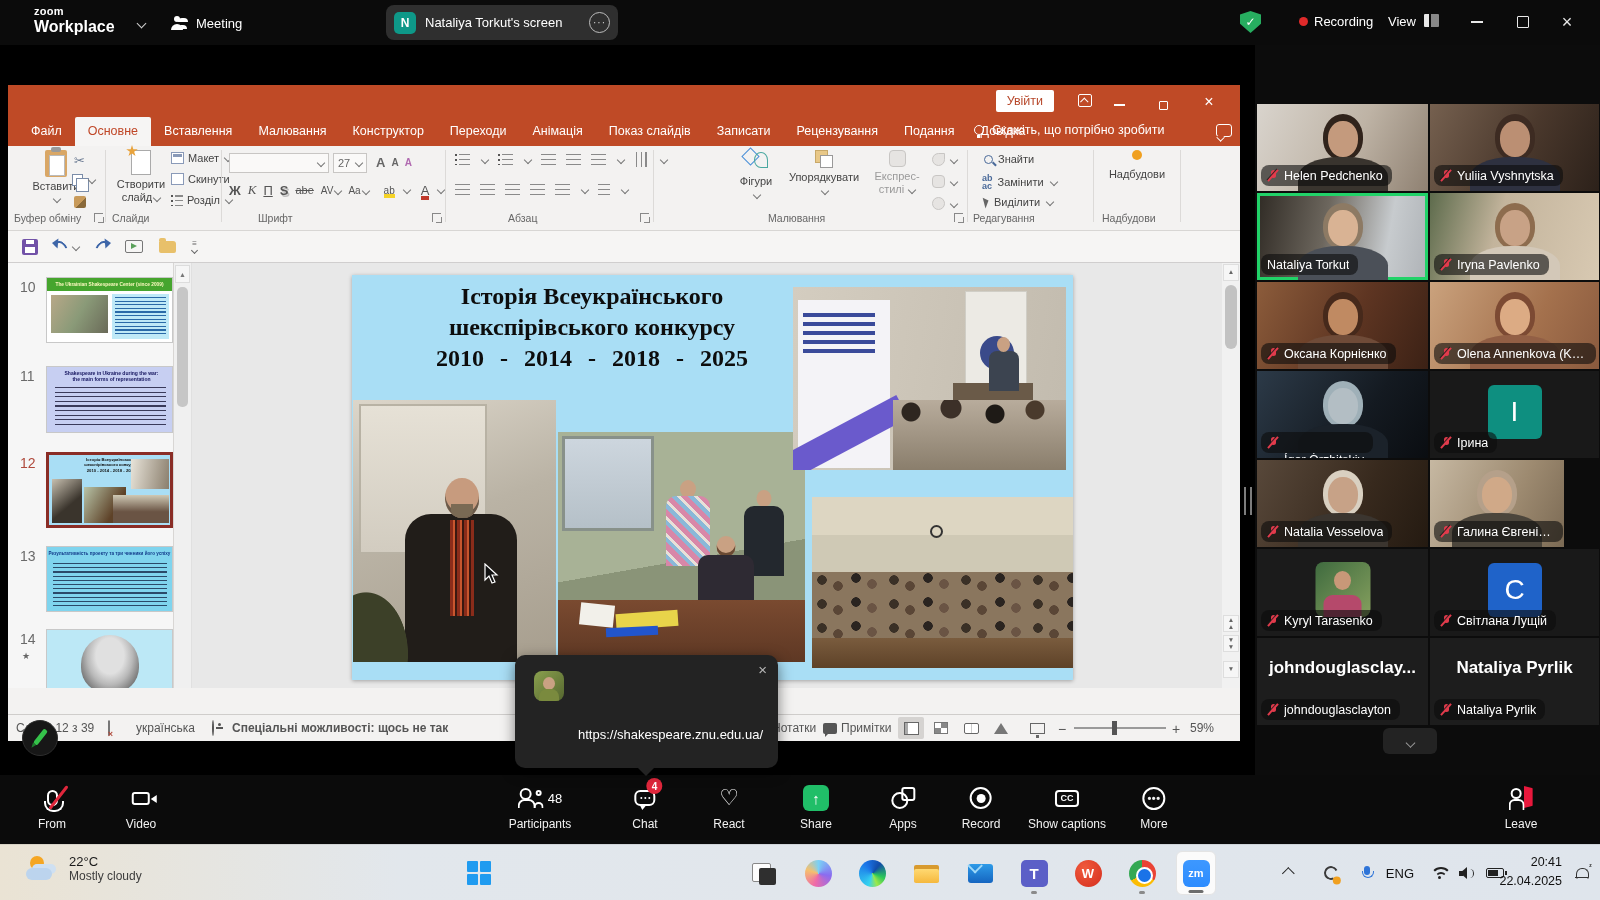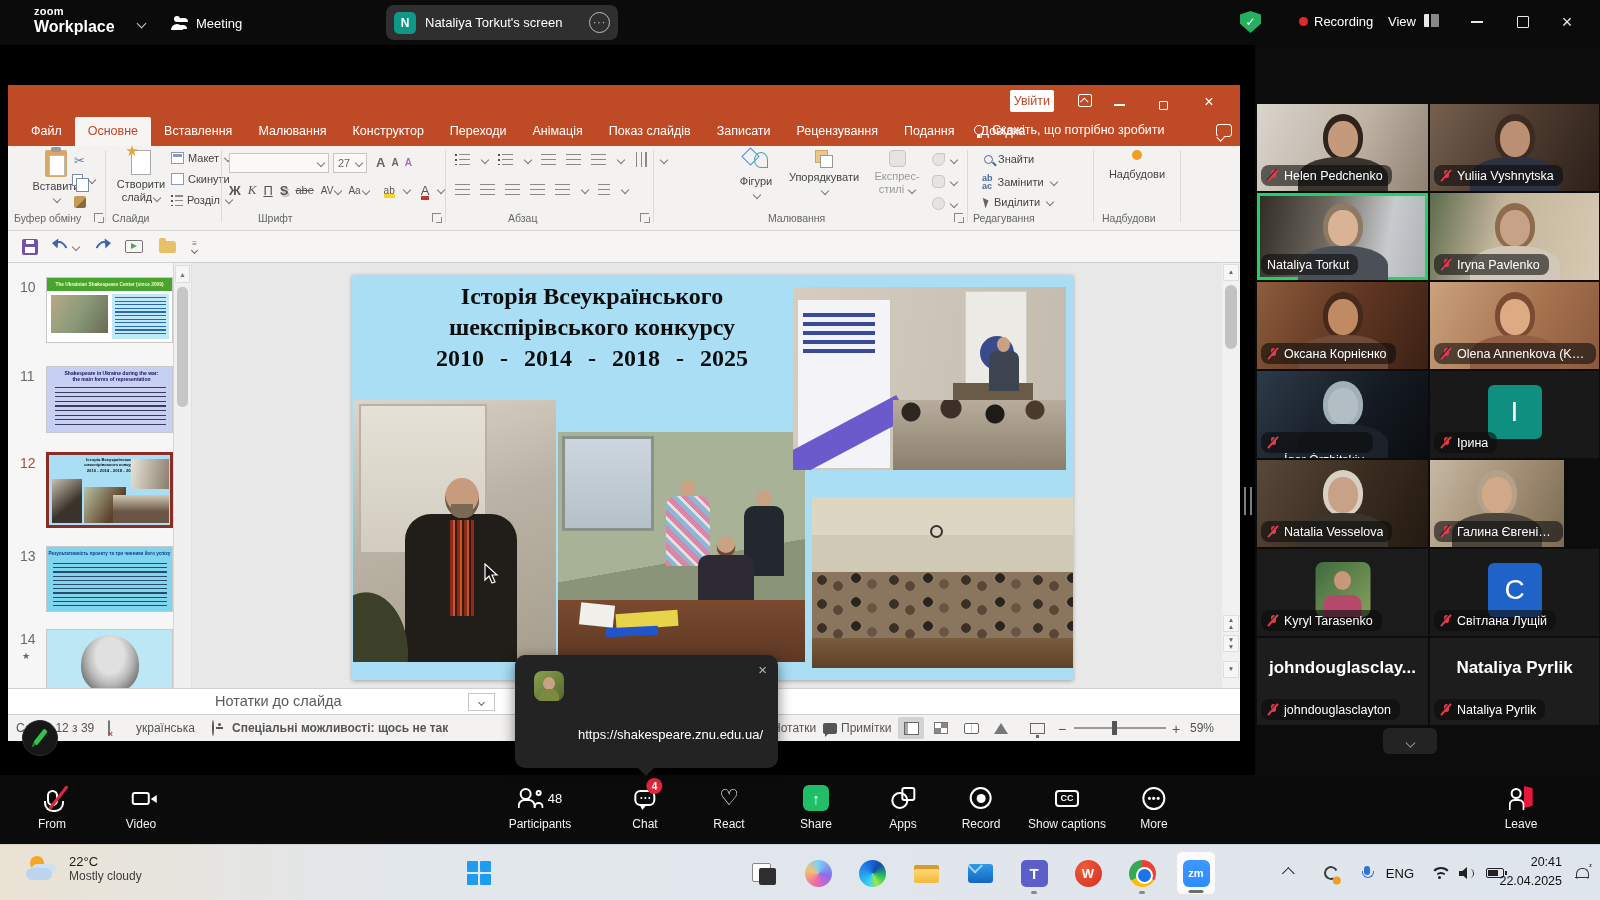--- a/index.html
+++ b/index.html
@@ -29,21 +29,21 @@
 .view-ico{position:absolute;left:1424px;top:14px;width:15px;height:13px;background:linear-gradient(90deg,#e8e8e8 0 5px,transparent 5px 7px,#888 7px 15px);border-radius:1px}
 .wbtn{position:absolute;top:10px;width:30px;height:24px;display:flex;align-items:center;justify-content:center;color:#e8e8e8}
 .wmin::before{content:"";width:12px;height:2px;background:#e8e8e8}
 .wrest::before{content:"";width:10px;height:10px;border:1.5px solid #e8e8e8;border-radius:1px}
 .wclose{font-size:18px;font-weight:300}
 
 
 .ppt{position:absolute;left:8px;top:85px;width:1232px;height:656px;background:#f3f2f1}
 .ppt-title{position:absolute;left:0;top:0;width:100%;height:32px;background:#bf4a26;color:#fff}
 .ppt-title .ttl{position:absolute;left:0;right:0;top:8px;text-align:center;font-size:13px}
-.signin{position:absolute;right:186px;top:5px;background:#fff;color:#b7472a;font-size:12.5px;padding:4px 4px;border-radius:2px}
+.signin{position:absolute;right:186px;top:5px;background:#fff;color:#b7472a;font-size:12.5px;padding:4px 11px;border-radius:2px}
 .ribopt{position:absolute;right:148px;top:9px;width:14px;height:13px;border:1.4px solid #fff;border-radius:2px;display:flex;align-items:center;justify-content:center}
 .ribopt::after{content:"";width:5px;height:5px;border-left:1.4px solid #fff;border-top:1.4px solid #fff;transform:rotate(45deg) translateY(1px)}
 .pbtn{position:absolute;top:4px;width:34px;height:24px;display:flex;align-items:center;justify-content:center;color:#fff}
 .ppt-tabs{position:absolute;left:0;top:32px;width:100%;height:29px;background:#bf4a26;display:flex;align-items:stretch;padding-left:10px}
 .ppt-tab{color:#fff;font-size:12.5px;padding:7px 13px 0;cursor:default}
 .ppt-tab.on{background:#f6f5f4;color:#c04727;border-radius:2px 2px 0 0}
 .tellme{position:absolute;left:966px;top:38px;display:flex;align-items:center;gap:8px;color:#fff;font-size:12.5px}
 .bulb{width:10px;height:10px;border:1.4px solid #fff;border-radius:50%;position:relative}
 .bulb::after{content:"";position:absolute;left:2.4px;top:9px;width:3px;height:3px;background:#fff}
 .cmt-ico{position:absolute;left:1208px;top:39px;width:16px;height:13px;border:1.4px solid #fff;border-radius:3px}
@@ -651,26 +651,20 @@
 
       <div class="mainsb">
         <div class="msb-btn" style="top:1px">▲</div>
         <div class="msb-th" style="top:22px;height:64px"></div>
         <div class="msb-btn" style="top:352px">▲<br>▲</div>
         <div class="msb-btn" style="top:372px">▼<br>▼</div>
         <div class="msb-btn" style="top:398px">▼</div>
       </div>
     </div>
 
-    <div class="notes">
-      <span style="position:absolute;left:207px;top:4px">Нотатки до слайда</span>
-      <span class="ph-collapse">
-          <span class="chev" style="border-color:#666;width:5px;height:5px"></span>
-        </span>
-    </div>
 
     <div class="statusbar">
       <span class="st-item" style="left:8px">Слайд 12 з 39</span>
       <span class="st-item" style="left:100px"><span class="ic-book"></span></span>
       <span class="st-item" style="left:128px">українська</span>
       <span class="st-item" style="left:204px"><span class="ic-a11y"></span></span>
       <span class="st-item" style="left:224px;font-weight:600">Спеціальні можливості: щось не так</span>
       <span class="st-item" style="left:745px"><span style="display:inline-block;vertical-align:-2px;margin-right:4px" class="ic-vn"></span><span>Нотатки</span></span>
       <span class="st-item" style="left:815px"><span style="display:inline-block;vertical-align:-2px;margin-right:4px" class="ic-cmt2"></span><span>Примітки</span></span>
       <span class="vbtn on" style="left:890px">

